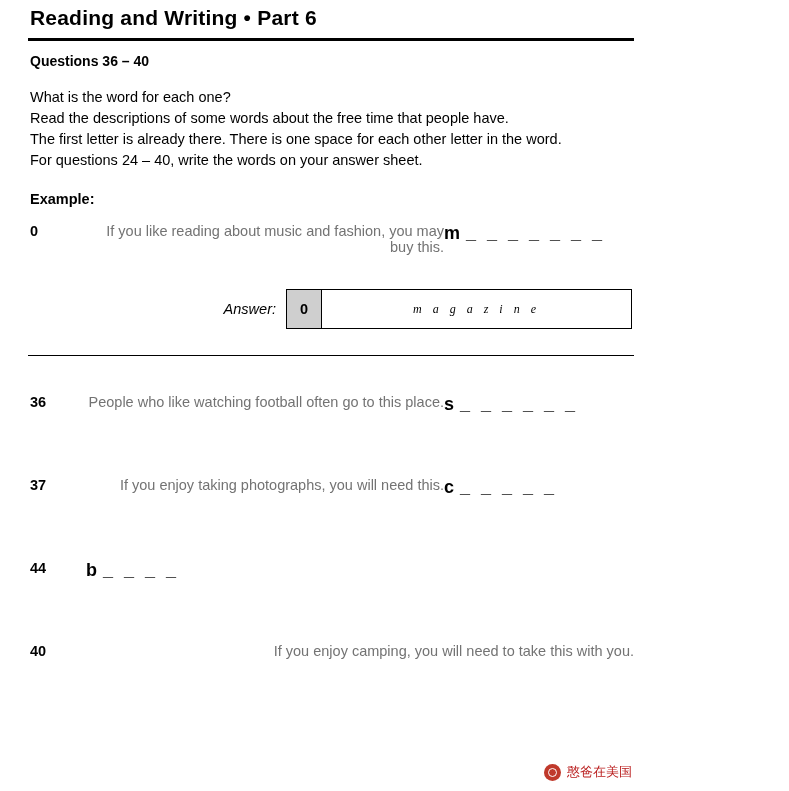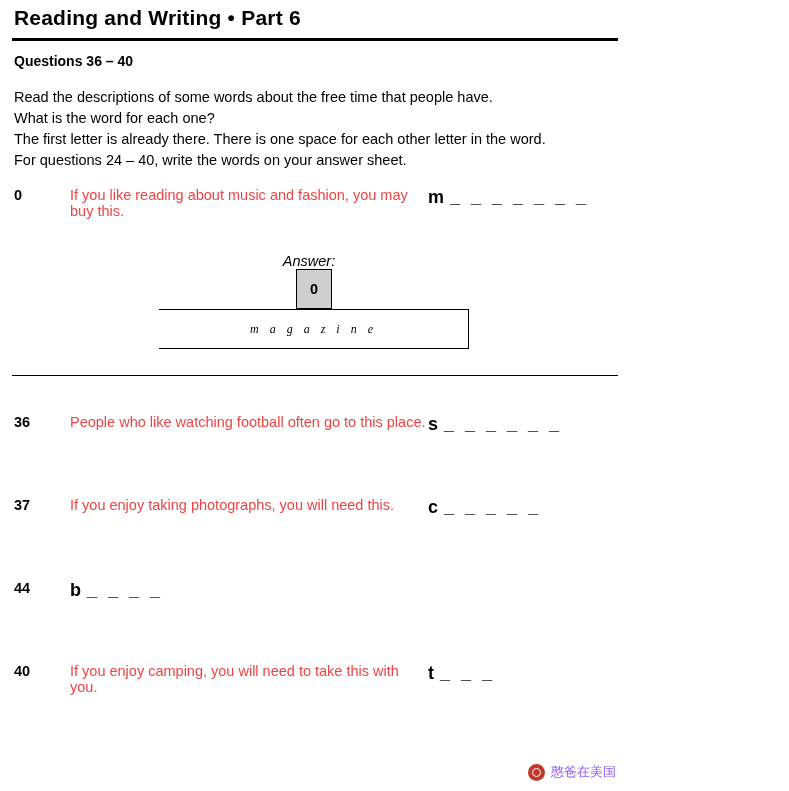--- a/index.html
+++ b/index.html
@@ -14,20 +14,21 @@
     color: #000000;
     position: relative;
     overflow: hidden;
   }
   .page {
     position: relative;
     width: 630px;
     height: 791px;
     box-sizing: border-box;
     padding: 0 12px;
+    margin-left: 16px;
   }
   
   .title {
     font-size: 21px;
     font-weight: bold;
     letter-spacing: 0.2px;
     padding-top: 6px;
     padding-left: 2px;
     white-space: nowrap;
   }
@@ -66,41 +67,41 @@
     width: 58px;
     flex: 0 0 58px;
     font-size: 14.5px;
     font-weight: bold;
     padding-left: 2px;
     box-sizing: border-box;
   }
   .qtext {
     flex: 1 1 auto;
     font-size: 14.5px;
-    color: #ef4444;
+    color: #737373;
+    text-align: right;
   }
   .qprompt {
     flex: 0 0 190px;
     font-size: 18px;
     font-weight: bold;
     letter-spacing: 0.5px;
     white-space: nowrap;
   }
   .qprompt .dashes {
     font-weight: bold;
     letter-spacing: 3px;
   }
   
   .answer-wrap {
     display: flex;
     align-items: center;
     justify-content: flex-end;
     margin-top: 34px;
     padding-right: 2px;
-    flex-direction: column;
   }
   .answer-label {
     font-size: 14.5px;
     font-style: italic;
     margin-right: 10px;
   }
   .answer-num {
     width: 36px;
     height: 40px;
     border: 1px solid #000;
@@ -140,21 +141,21 @@
     height: 83px;
   }
   
   .watermark {
     position: absolute;
     right: 14px;
     bottom: 10px;
     display: flex;
     align-items: center;
     font-size: 13px;
-    color: #8b5cf6;
+    color: #b91c1c;
     font-family: "DejaVu Sans", sans-serif;
     white-space: nowrap;
   }
   .wm-logo {
     width: 17px;
     height: 17px;
     border-radius: 50%;
     background: #c0392b;
     margin-right: 6px;
     position: relative;
@@ -176,26 +177,27 @@
 <body>
 
 <div class="page">
 
   <div class="title">Reading and Writing • Part 6</div>
   <div class="rule-thick"></div>
 
   <div class="questions-head">Questions 36 – 40</div>
 
   <div class="intro">
+    <div>What is the word for each one?</div>
     <div>Read the descriptions of some words about the free time that people have.</div>
-    <div>What is the word for each one?</div>
     <div>The first letter is already there.  There is one space for each other letter in the word.</div>
     <div>For questions 24 – 40, write the words on your answer sheet.</div>
   </div>
 
+  <div class="example-label">Example:</div>
 
   <div class="qrow">
     <div class="qnum">0</div>
     <div class="qtext">If you like reading about music and fashion, you may buy this.</div>
     <div class="qprompt">
       <span>m</span>
       <span class="dashes">_ _ _ _ _ _ _</span>
     </div>
   </div>
 
@@ -234,24 +236,20 @@
       <div class="qprompt">
         <span>b</span>
         <span class="dashes">_ _ _ _</span>
       </div>
     </div>
 
 
     <div class="qrow">
       <div class="qnum">40</div>
       <div class="qtext">If you enjoy camping, you will need to take this with you.</div>
-      <div class="qprompt">
-        <span>t</span>
-        <span class="dashes">_ _ _</span>
-      </div>
     </div>
 
   </div>
 
   <div class="watermark">
     <span class="wm-logo"></span>
     <span>憨爸在美国</span>
   </div>
 
 </div>

